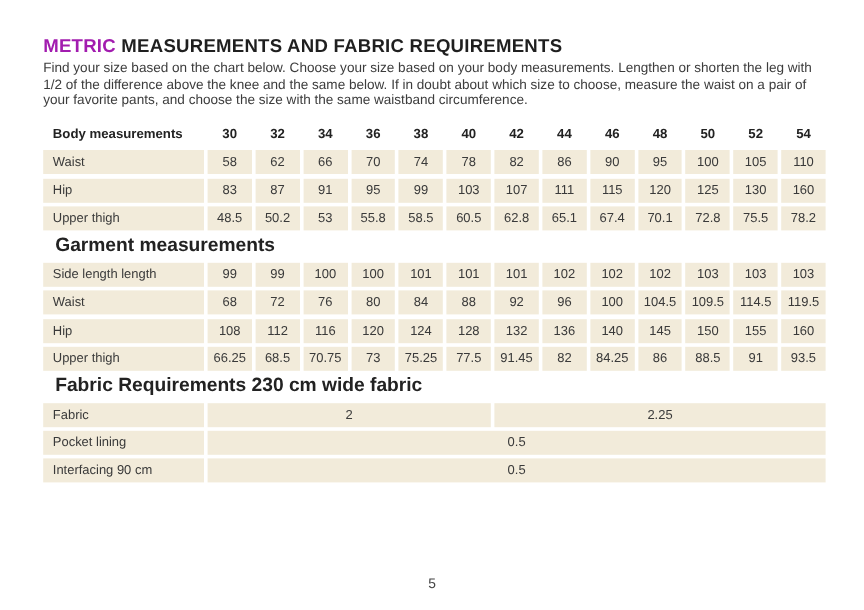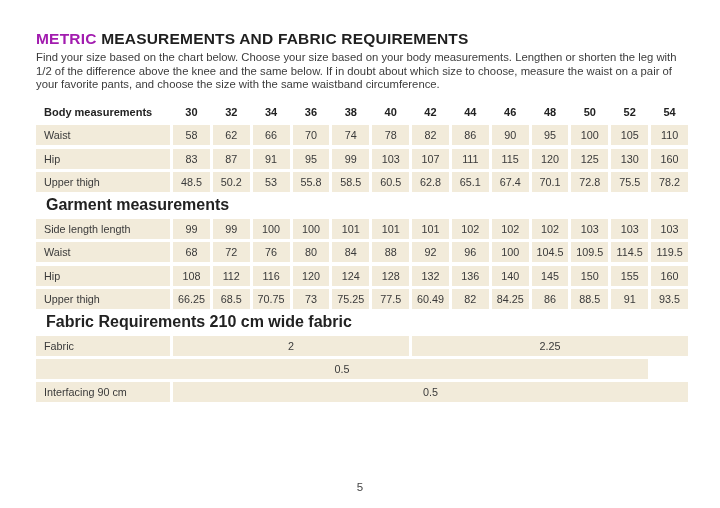--- a/index.html
+++ b/index.html
@@ -191,35 +191,36 @@
           <div class="cell">160</div>
         </div>
         <div class="grid-row">
           <div class="cell label-cell">Upper thigh</div>
           <div class="cell">66.25</div>
           <div class="cell">68.5</div>
           <div class="cell">70.75</div>
           <div class="cell">73</div>
           <div class="cell">75.25</div>
           <div class="cell">77.5</div>
-          <div class="cell">60.49</div>
+          <div class="cell">91.45</div>
           <div class="cell">82</div>
           <div class="cell">84.25</div>
           <div class="cell">86</div>
           <div class="cell">88.5</div>
           <div class="cell">91</div>
           <div class="cell">93.5</div>
         </div>
-        <div class="section-label">Fabric Requirements 210 cm wide fabric</div>
+        <div class="section-label">Fabric Requirements 230 cm wide fabric</div>
         <div class="grid-row">
           <div class="cell label-cell">Fabric</div>
           <div class="cell" style="grid-column: span 6;">2</div>
           <div class="cell" style="grid-column: span 7;">2.25</div>
         </div>
         <div class="grid-row">
+          <div class="cell label-cell">Pocket lining</div>
           <div class="cell" style="grid-column: span 13;">0.5</div>
         </div>
         <div class="grid-row">
           <div class="cell label-cell">Interfacing 90 cm</div>
           <div class="cell" style="grid-column: span 13;">0.5</div>
         </div>
       </div>
   </div>
   <div class="page-number">5</div>
 </div>

